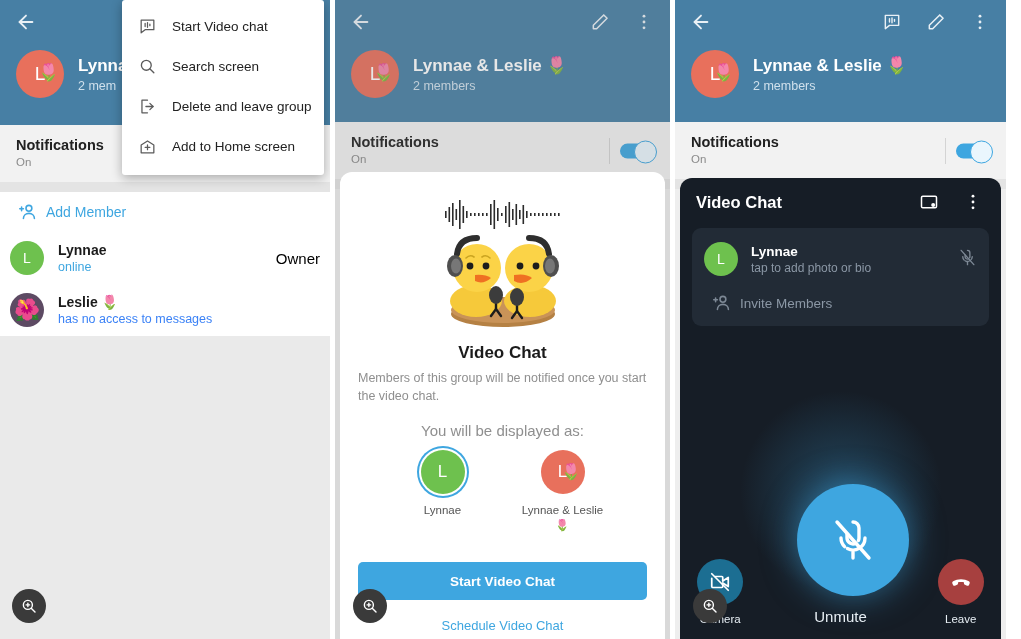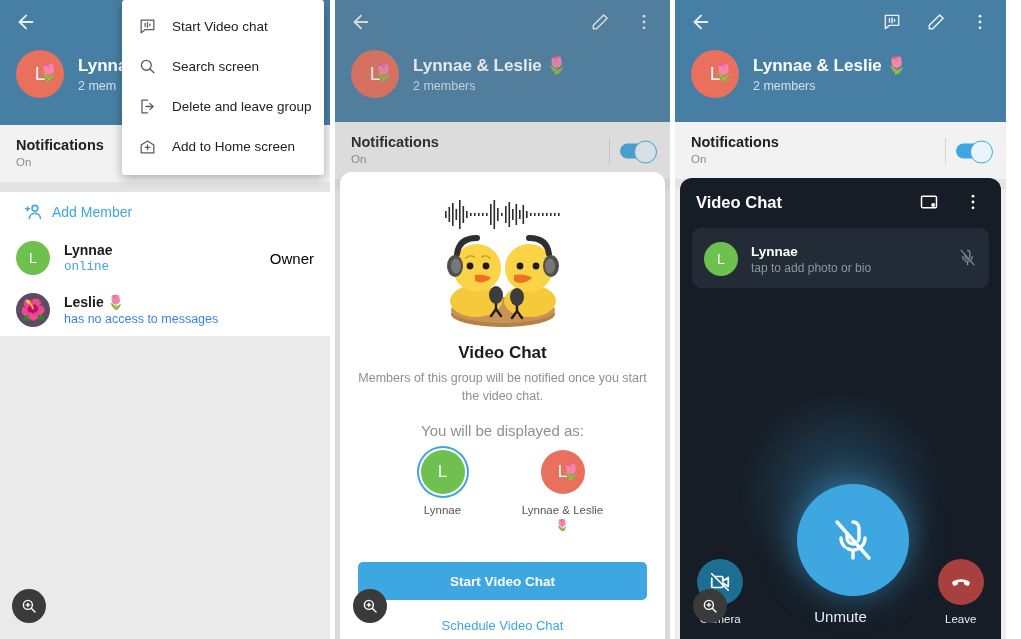--- a/index.html
+++ b/index.html
@@ -49,30 +49,30 @@
   .toggle::after {
     content:""; position:absolute; right:-3px; top:-3px;
     width: 21px; height:21px; border-radius:50%;
     background:#eaf6fd; border: 1.5px solid #3ea6e0;
   }
   .toggle-div { position:absolute; right:60px; top:50%; transform:translateY(-50%); width:1px; height:26px; background:#d4d4d4;}
   .gap { height: 10px; background: #e4e4e4; }
 
   
   .list { background: #fff; }
-  .row { display: flex; align-items: center; padding: 9px 16px; }
+  .row { display: flex; align-items: center; padding: 9px 10px; }
   .row .lead { width: 36px; flex:none; display:flex; align-items:center; justify-content:center; color:#3ea6e0;}
   .ava { width: 34px; height: 34px; border-radius:50%; flex:none;
          display:flex; align-items:center; justify-content:center; color:#fff; font-size:14px; }
   .ava.green { background:#6ec14e; }
   .ava.flower { background:#5d4a63; font-size: 21px; }
   .rtext { margin-left: 14px; flex:1; min-width:0; }
   .rtitle { font-size: 14px; color: #1b1b1b; font-weight: 700; }
   .rsub { font-size: 12.5px; margin-top: 2px; }
-  .rsub.blue { color:#3ea6e0;font-family:Liberation Mono, monospace; }
+  .rsub.blue { color:#3ea6e0; }
   .rsub.gray { color:#3b82f6; }
   .rlink { font-size: 14px; color:#3ea6e0; }
   .rright { font-size: 15px; color:#000000; }
   .p1body { background:#eaeaea; height: 100%; }
 
   
   .menu {
     position:absolute; left: 122px; top: 0; width: 202px;
     background:#fff; border-radius: 3px;
     box-shadow: 0 3px 11px rgba(0,0,0,.30);
@@ -85,21 +85,21 @@
   
   .scrim { position:absolute; inset:0; background: rgba(120,120,120,.18); }
   .sheet {
     position:absolute; left: 5px; right: 5px; bottom: 0; top: 172px;
     background:#fff; border-radius: 12px 12px 0 0; overflow:hidden;
     display:flex; flex-direction:column; align-items:center;
     padding: 14px 18px 0;
   }
   .ducks { margin-top: 12px; }
   .sheet h2 { font-size: 17px; color:#1b1b1b; margin-top: 6px; font-weight:700;}
-  .sheet .desc { font-size: 12.5px; color:#8f8f8f; text-align:center; line-height:1.45; margin-top: 6px; max-width: 290px;}
+  .sheet .desc { font-size: 12.5px; color:#8f8f8f; text-align:left; line-height:1.45; margin-top: 6px; max-width: 290px;}
   .sheet .dispas { font-size: 15px; color:#8f8f8f; margin-top: 17px; }
   .choices { display:flex; gap: 36px; margin-top: 11px; }
   .choice { width: 84px; text-align:center; }
   .cwrap { width: 44px; height:44px; margin: 0 auto; border-radius:50%;
            display:flex; align-items:center; justify-content:center; color:#fff; font-size:17px; position:relative;}
   .cwrap.green { background:#6ec14e; box-shadow: 0 0 0 2px #fff, 0 0 0 4px #3ea6e0; }
   .cwrap.salmon { background:#e8705c; }
   .cwrap .tulip { position:absolute; left:50%; top:50%; transform:translate(-8%,-55%); font-size:16px;}
   .clabel { font-size: 11.5px; color:#555; margin-top: 9px; line-height:1.3; }
   .startbtn {
@@ -489,20 +489,30 @@
           <span class="micoff">
             <svg width="19" height="19" viewBox="0 0 24 24" fill="none" stroke="currentColor" stroke-width="1.7" stroke-linecap="round">
                 <path d="M12 3a3 3 0 0 1 3 3v5a3 3 0 0 1-.3 1.3"></path>
                 <path d="M9 9v2a3 3 0 0 0 4.4 2.6"></path>
                 <path d="M18 11a6 6 0 0 1-8.8 5.3M6 11a6 6 0 0 0 1.8 4.3"></path>
                 <path d="M12 18v3"></path>
                 <path d="M4 3l16 18"></path>
               </svg>
           </span>
         </div>
+        <div class="vcrow">
+          <span class="lead">
+            <svg width="22" height="22" viewBox="0 0 24 24" fill="none" stroke="currentColor" stroke-width="1.7" stroke-linecap="round" stroke-linejoin="round">
+                <circle cx="13" cy="8" r="3.2"></circle>
+                <path d="M7 19c0-3.3 2.7-5.5 6-5.5s6 2.2 6 5.5"></path>
+                <path d="M3 8.5h4M5 6.5v4"></path>
+              </svg>
+          </span>
+          <span class="vclink">Invite Members</span>
+        </div>
       </div>
 
       <div class="glow"></div>
 
       <div class="controls">
         <div class="ctl">
           <div class="cbtn cam">
             <svg width="22" height="22" viewBox="0 0 24 24" fill="none" stroke="currentColor" stroke-width="1.9" stroke-linecap="round" stroke-linejoin="round">
                 <path d="M15 10.5V7a1 1 0 0 0-1-1H7"></path>
                 <path d="M3 8v9a1 1 0 0 0 1 1h10a1 1 0 0 0 1-1v-3"></path>

